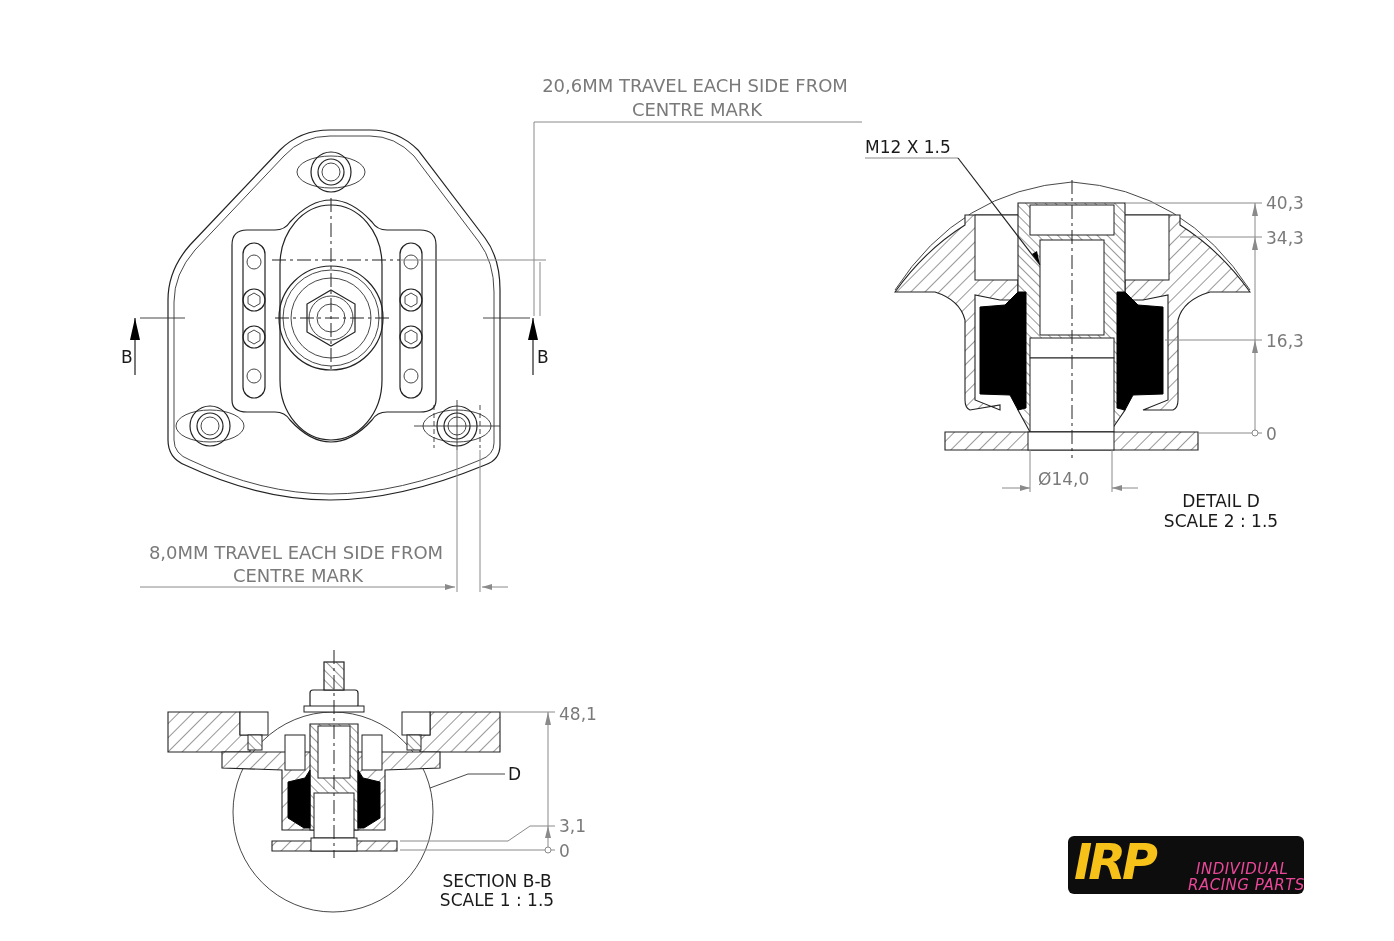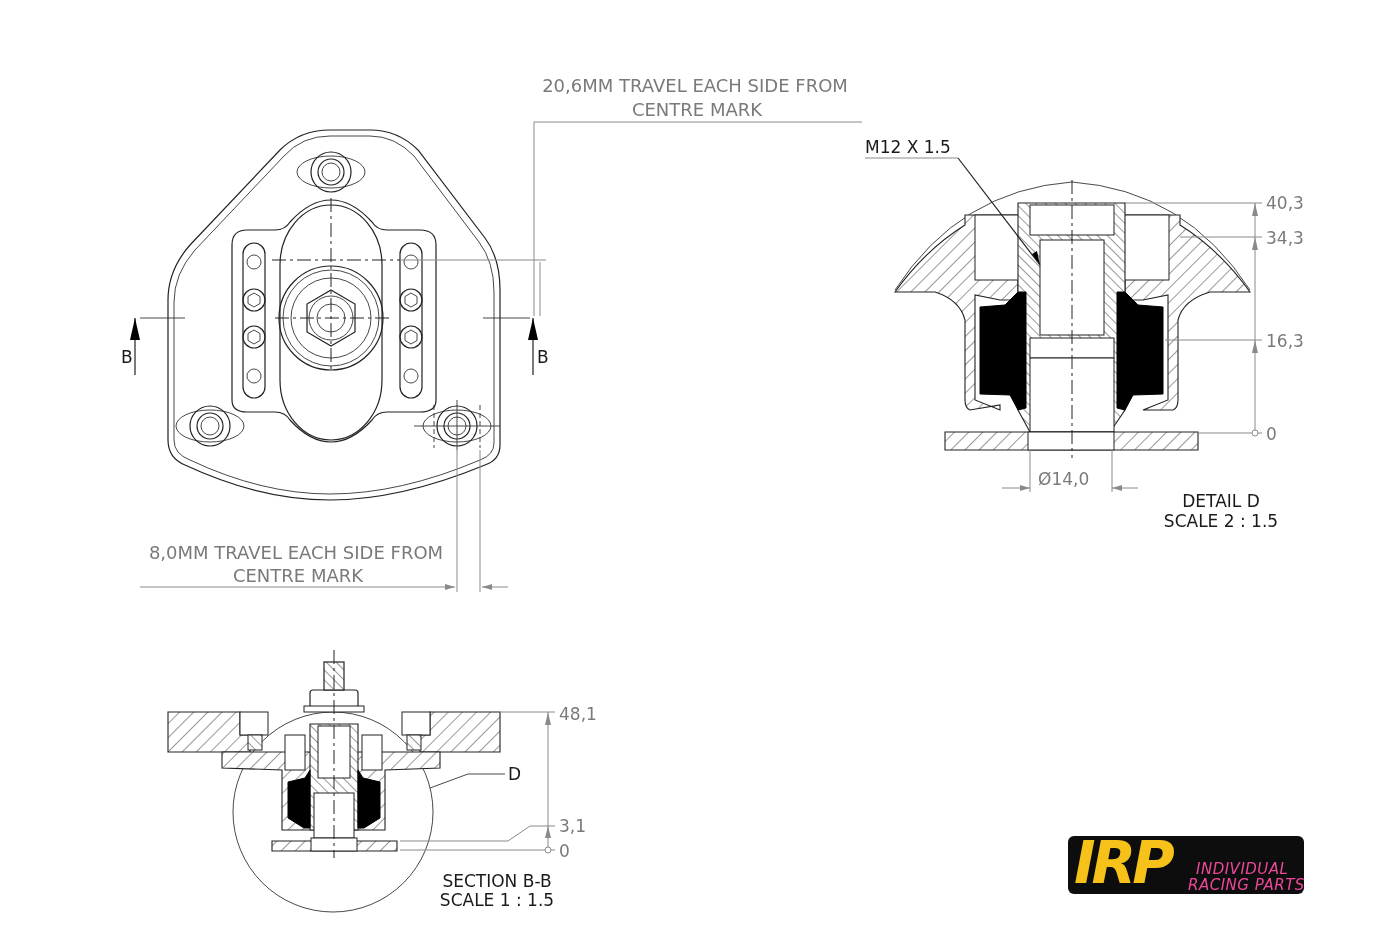--- a/index.html
+++ b/index.html
@@ -11,21 +11,21 @@
   .labelc { fill: #1a1a1a; font-family: "DejaVu Sans", sans-serif; font-size: 17px; text-anchor: middle; }
   .ln { stroke: #222; stroke-width: 1.2; fill: none; }
   .thin { stroke: #333; stroke-width: 0.9; fill: none; }
   .dim { stroke: #8a8a8a; stroke-width: 1; fill: none; }
   .center { stroke: #222; stroke-width: 1; fill: none; stroke-dasharray: 14 4 3 4; }
   .rubber { fill: #000; stroke: #000; }
   .hatch { fill: url(#hatch); stroke: #222; stroke-width: 1.1; }
   .hatch2 { fill: url(#hatch2); stroke: #222; stroke-width: 1.1; }
   .logo { position: absolute; left: 1068px; top: 832px; width: 240px; height: 66px; }
   .logo-box { position: absolute; left: 0; top: 4px; width: 236px; height: 58px; background: #0d0d0d; border-radius: 6px; }
-  .logo-mark { position: absolute; left: 6px; top: 0; font-family: "DejaVu Sans", sans-serif; font-weight: bold; font-size: 58px; line-height: 62px; color: #f6c21a; letter-spacing: -4px; font-style: italic; }
+  .logo-mark { position: absolute; left: 6px; top: 0; font-family: "DejaVu Sans", sans-serif; font-weight: bold; font-size: 49px; line-height: 62px; color: #f6c21a; letter-spacing: -4px; font-style: italic; }
   .logo-line { position: absolute; left: 128px; color: #ec4899; font-family: "DejaVu Sans", sans-serif; font-size: 15px; font-style: italic; letter-spacing: 0.5px; white-space: nowrap; }
 </style>
 </head>
 <body>
 
 <svg class="drawing" viewBox="0 0 1394 941" xmlns="http://www.w3.org/2000/svg">
   <defs>
     <pattern id="hatch" patternUnits="userSpaceOnUse" width="10" height="10" patternTransform="rotate(45)">
       <rect width="10" height="10" fill="#fff"></rect>
       <line x1="0" y1="0" x2="0" y2="10" stroke="#333" stroke-width="1"></line>

